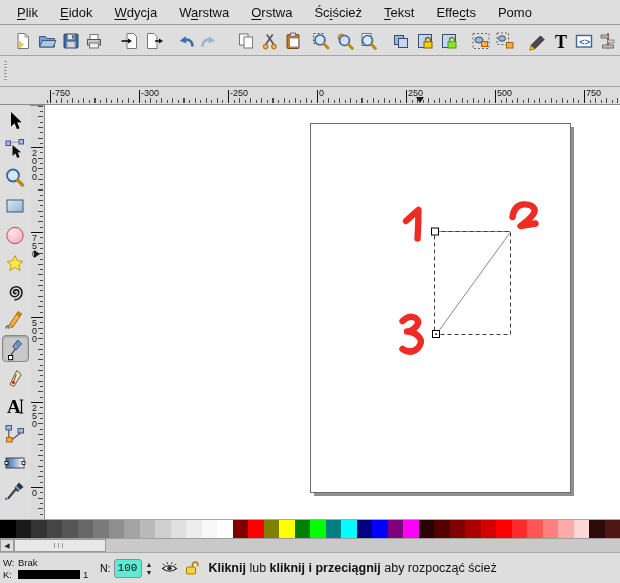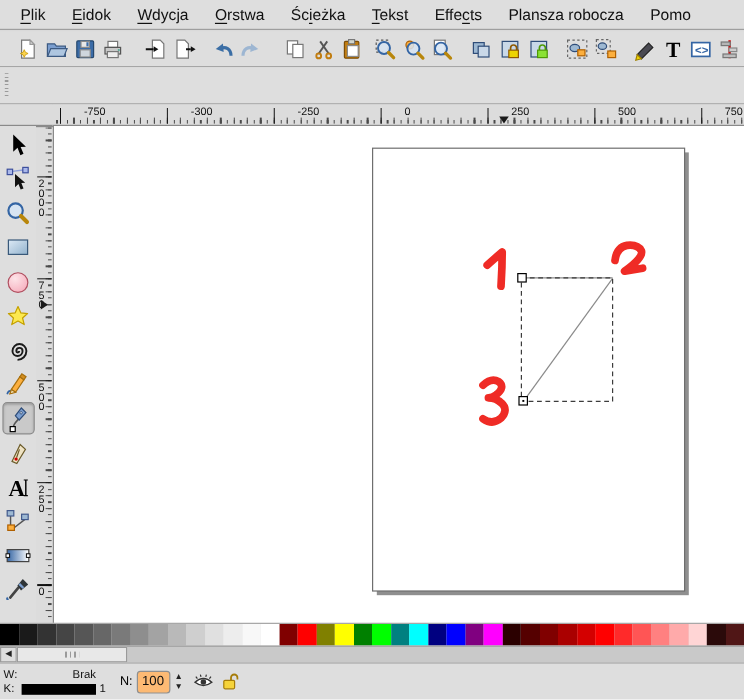--- a/index.html
+++ b/index.html
@@ -27,21 +27,21 @@
 
   
   .corner{position:absolute;left:0;top:87px;width:44px;height:18px;background:#dcdcdc;
           border-bottom:1px solid #8a8a8a;box-sizing:border-box;}
   .hruler{position:absolute;left:44px;top:87px;width:576px;height:18px;background:#dcdcdc;
           border-bottom:1px solid #8a8a8a;box-sizing:border-box;overflow:hidden;}
   .hr-minor,.hr-mid,.hr-major{position:absolute;left:0;right:0;bottom:1px;}
   .hr-minor{height:3px;background:repeating-linear-gradient(90deg,#4a4a4a 0 1px,transparent 1px 5.5625px);background-position:6px 0;}
   .hr-mid{height:5px;background:repeating-linear-gradient(90deg,#4a4a4a 0 1px,transparent 1px 11.125px);background-position:6px 0;}
   .hr-major{height:13px;background:repeating-linear-gradient(90deg,#111 0 1px,transparent 1px 89px);background-position:6px 0;}
-  .hlab{position:absolute;top:1px;font-size:9px;color:#111;letter-spacing:0px;padding-left:18px;}
+  .hlab{position:absolute;top:1px;font-size:9px;color:#111;letter-spacing:0px;}
   .hmarker{position:absolute;bottom:1px;width:0;height:0;border-left:4px solid transparent;
            border-right:4px solid transparent;border-top:6px solid #1a1a1a;}
   .vruler{position:absolute;left:30px;top:105px;width:15px;height:414px;background:#dcdcdc;
           border-right:1px solid #8a8a8a;border-top:1px solid #8a8a8a;box-sizing:border-box;overflow:hidden;}
   .vr-minor,.vr-mid,.vr-major{position:absolute;top:0;bottom:0;right:1px;}
   .vr-minor{width:3px;background:repeating-linear-gradient(180deg,#4a4a4a 0 1px,transparent 1px 5.3125px);background-position:0 41px;}
   .vr-mid{width:5px;background:repeating-linear-gradient(180deg,#4a4a4a 0 1px,transparent 1px 10.625px);background-position:0 41px;}
   .vr-major{width:12px;background:repeating-linear-gradient(180deg,#111 0 1px,transparent 1px 85px);background-position:0 41px;}
   .vlab{position:absolute;left:2px;width:8px;font-size:9px;line-height:8px;color:#111;
         word-break:break-all;}
@@ -76,27 +76,27 @@
               background:repeating-linear-gradient(90deg,#9a9a9a 0 1.5px,transparent 1.5px 4px);}
   .sc-trough{flex:1;}
 
   
   .statusbar{position:absolute;left:0;top:552px;width:620px;height:31px;background:#dedede;
              border-top:1px solid #a8a8a8;box-sizing:border-box;display:flex;align-items:center;
              padding-left:3px;overflow:hidden;}
   .wk{width:95px;flex:none;font-size:9.5px;color:#111;}
   .wk .row{display:flex;align-items:center;height:12px;}
   .wk .lbl{width:15px;flex:none;}
-  .wk .fillval{width:62px;text-align:right;}
+  .wk .fillval{width:62px;text-align:left;}
   .wk .swatch{width:62px;height:9px;background:#000;flex:none;}
   .wk .sw-w{margin-left:3px;}
   .opacity{display:flex;align-items:center;margin-left:2px;flex:none;}
   .opacity .nlbl{font-size:10.5px;margin-right:3px;}
-  .spin{width:26px;height:17px;background:#fdba74;border:1px solid #8f8f8f;border-radius:3px;
-        font-size:11px;text-align:center;line-height:16px;color:#111;}
+  .spin{width:26px;height:17px;background:#5eead4;border:1px solid #8f8f8f;border-radius:3px;
+        font-size:11px;text-align:center;line-height:16px;color:#111;font-family:Liberation Mono, monospace;}
   .spin-btns{display:flex;flex-direction:column;margin-left:2px;}
   .spin-btns button{border:none;background:transparent;font-size:7px;line-height:7px;height:8px;
                     padding:0 2px;color:#222;}
   .sb-icon{margin-left:7px;flex:none;display:flex;align-items:center;}
   .combo{margin-left:8px;flex:none;display:flex;align-items:center;height:22px;
          background:linear-gradient(#f9f9f9,#d4d4d4);border:1px solid #8a8a8a;border-radius:3px;
          overflow:hidden;}
   .combo .clabel{font-size:11.5px;font-weight:bold;padding:0 9px;color:#111;}
   .combo .carrow{border-left:1px solid #aaa;padding:0 6px;font-size:9px;color:#222;
                  height:100%;display:flex;align-items:center;}
@@ -105,25 +105,25 @@
 </style>
 </head>
 <body>
 
 <div id="app">
 
   <div class="menubar">
     <span class="mi"><span></span><span class="key">P</span><span>lik</span></span>
     <span class="mi"><span></span><span class="key">E</span><span>idok</span></span>
     <span class="mi"><span></span><span class="key">W</span><span>dycja</span></span>
+    <span class="mi"><span>W</span><span class="key">a</span><span>rstwa</span></span>
     <span class="mi"><span></span><span class="key">O</span><span>rstwa</span></span>
-    <span class="mi"><span>Śc</span><span class="key">i</span><span>eżka</span></span>
+    <span class="mi"><span>Śc</span><span class="key">i</span><span>ścież</span></span>
     <span class="mi"><span></span><span class="key">T</span><span>ekst</span></span>
     <span class="mi"><span>Effe</span><span class="key">c</span><span>ts</span></span>
-    <span class="mi"><span>Plansza robocza</span><span class="key"></span><span></span></span>
     <span class="mi"><span>Pomo</span><span></span></span>
   </div>
 
   <div class="toolbar main">
     <button class="tb">
       <svg width="20" height="20">
         <path d="M5 2.5 h7 l3.5 3.5 v11.5 h-10.5 z" fill="#fff" stroke="#777"></path>
         <path d="M12 2.5 l3.5 3.5 h-3.5 z" fill="#d9d9d9" stroke="#999"></path>
         <path d="M6.2 12.6 l1-2.2 1 2.2 2.2 1 -2.2 1 -1 2.2 -1 -2.2 -2.2 -1 z" fill="#fcd34d" stroke="#c79a0a" stroke-width="0.7"></path>
       </svg>
@@ -528,15 +528,18 @@
         <circle cx="8.5" cy="7.3" r="2.3" fill="#333"></circle>
         <path d="M3.5 4.5 L2.2 2.8 M6.5 3 L6 1.2 M10.5 3 L11 1.2 M13.5 4.5 L14.8 2.8" stroke="#333" stroke-width="1"></path>
       </svg>
     </span>
     <span class="sb-icon">
       <svg width="14" height="16" viewBox="0 0 14 16">
         <path d="M7.5 7 V4.8 a2.7 2.7 0 0 1 5.4 0 V6.2" fill="none" stroke="#a67c08" stroke-width="1.5"></path>
         <rect x="1.5" y="7" width="9" height="7" rx="1" fill="#f5d33a" stroke="#a67c08"></rect>
       </svg>
     </span>
+    <div class="msg">
+      <b>Kliknij</b><span> lub </span><b>kliknij i przeciągnij</b><span> aby rozpocząć ścież</span>
+    </div>
   </div>
 
 </div>
 
 </body></html>

